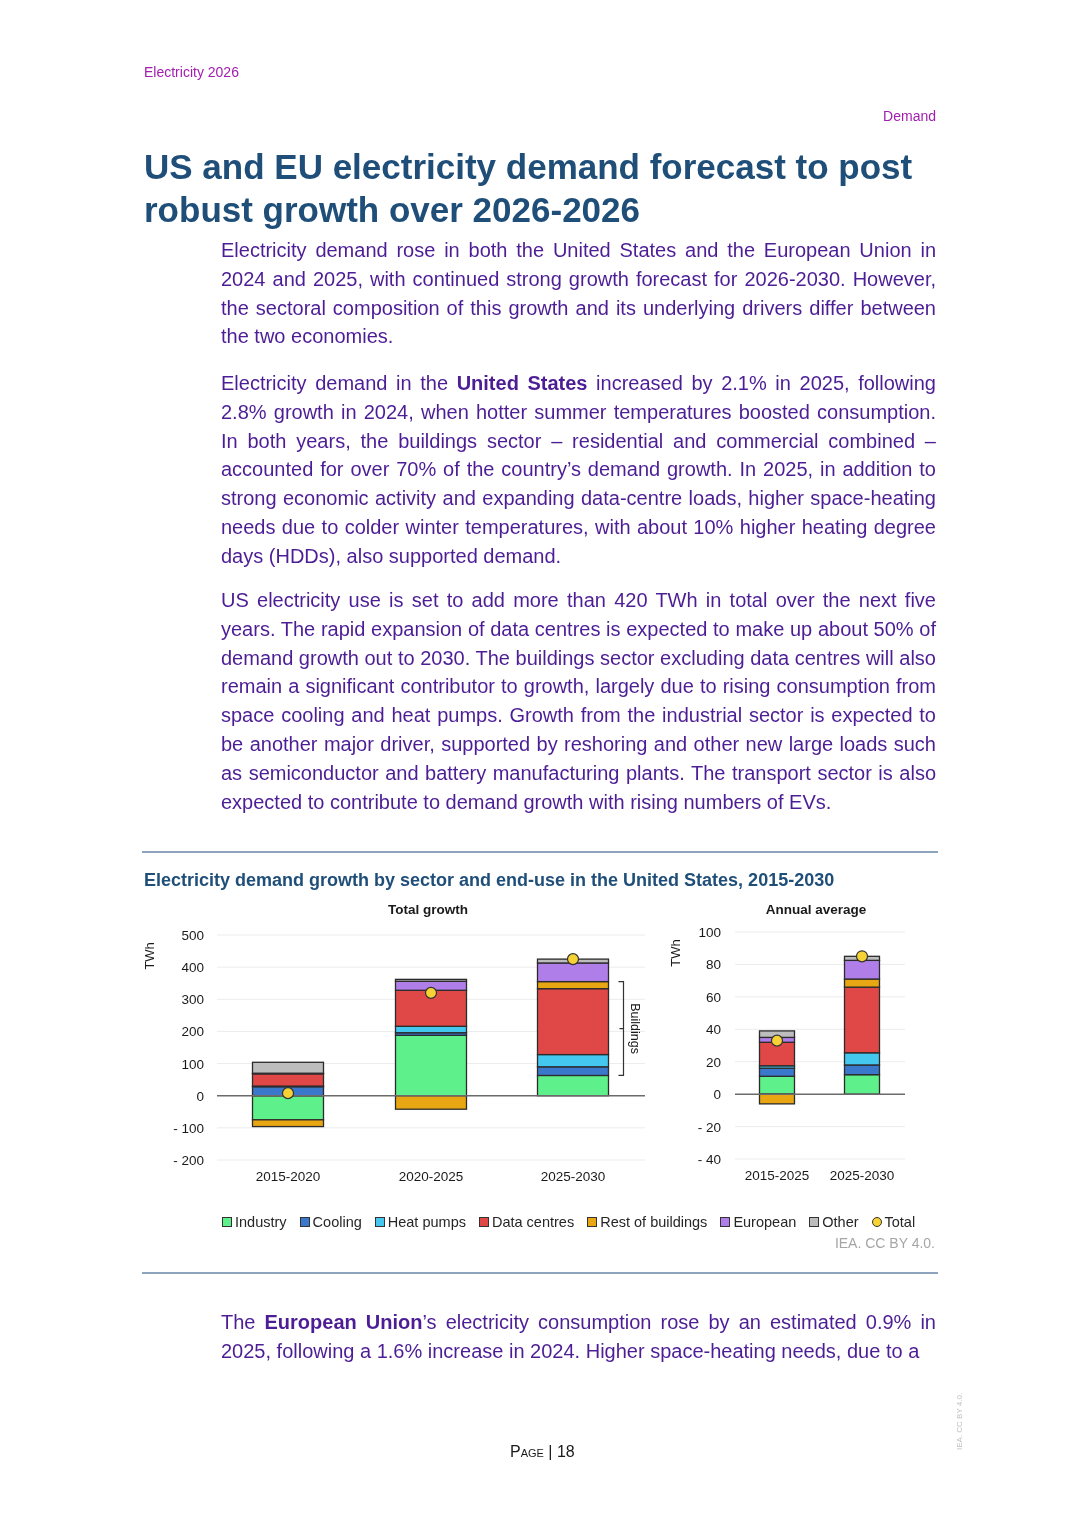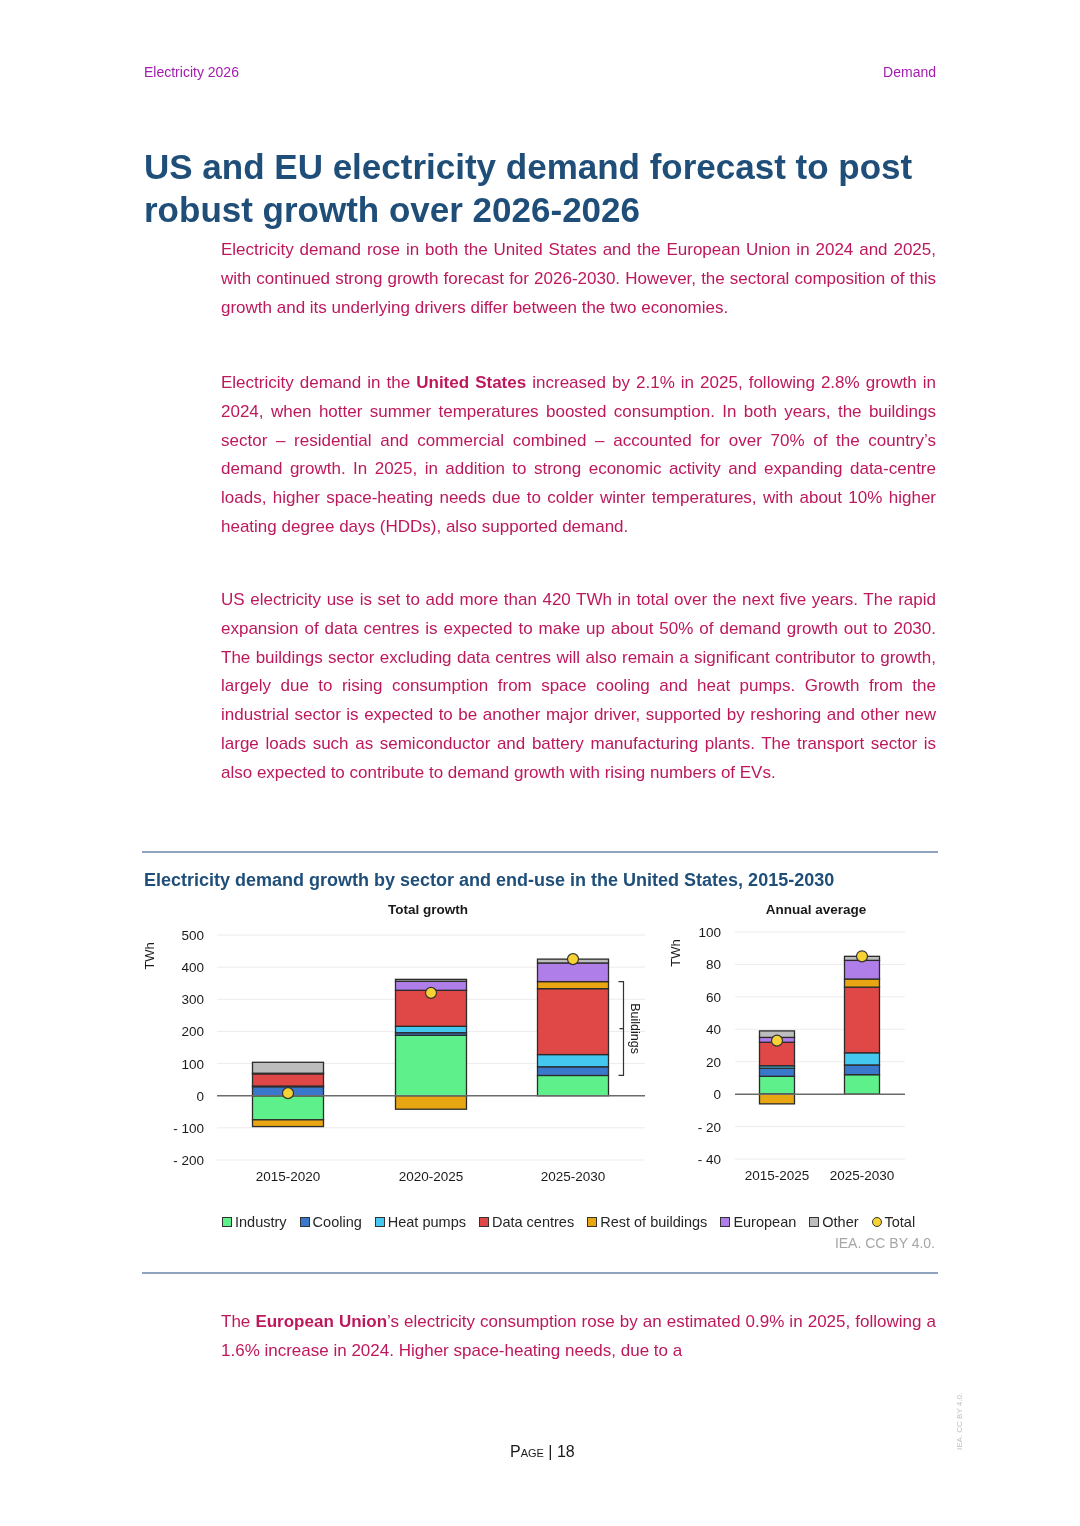--- a/index.html
+++ b/index.html
@@ -1,21 +1,21 @@
 <!DOCTYPE html>
 <html><head>
 <meta charset="utf-8">
 <style>
   html, body { margin:0; padding:0; background:#ffffff; }
   body { width:1080px; height:1526px; position:relative; font-family:"Liberation Sans", sans-serif; color:#1a1a1a; overflow:hidden; }
   .running-head { position:absolute; top:64px; font-size:14px; color:#a21caf; }
   .rh-left { left:144px; }
-  .rh-right { right:144px; }
+  .rh-right { right:144px;margin-top:44px; }
   .title { position:absolute; left:144px; top:145px; width:800px; font-size:35px; line-height:43px; font-weight:bold; color:#1f4e79; margin:0; }
-  .body-text { position:absolute; left:221px; width:715px; font-size:17px; line-height:28.8px; text-align:justify; margin:0; color:#be185d; }
+  .body-text { position:absolute; left:221px; width:715px; font-size:20px; line-height:28.8px; text-align:justify; margin:0; color:#4c1d95; }
   .p1 { top:236px; }
   .p2 { top:369px; }
   .p3 { top:586px; }
   .p4 { top:1308px; }
   .rule { position:absolute; left:142px; width:796px; height:0; border-top:2px solid #8ea3bd; }
   .rule-top { top:851px; }
   .rule-bottom { top:1272px; }
   .fig-title { position:absolute; left:144px; top:858px; font-size:18px; font-weight:bold; color:#1f4e79;margin-top:12px; }
   .chart-svg { position:absolute; left:140px; top:890px; }
   .credit { position:absolute; right:145px; top:1235px; font-size:14px; color:#a6a6a6; }

